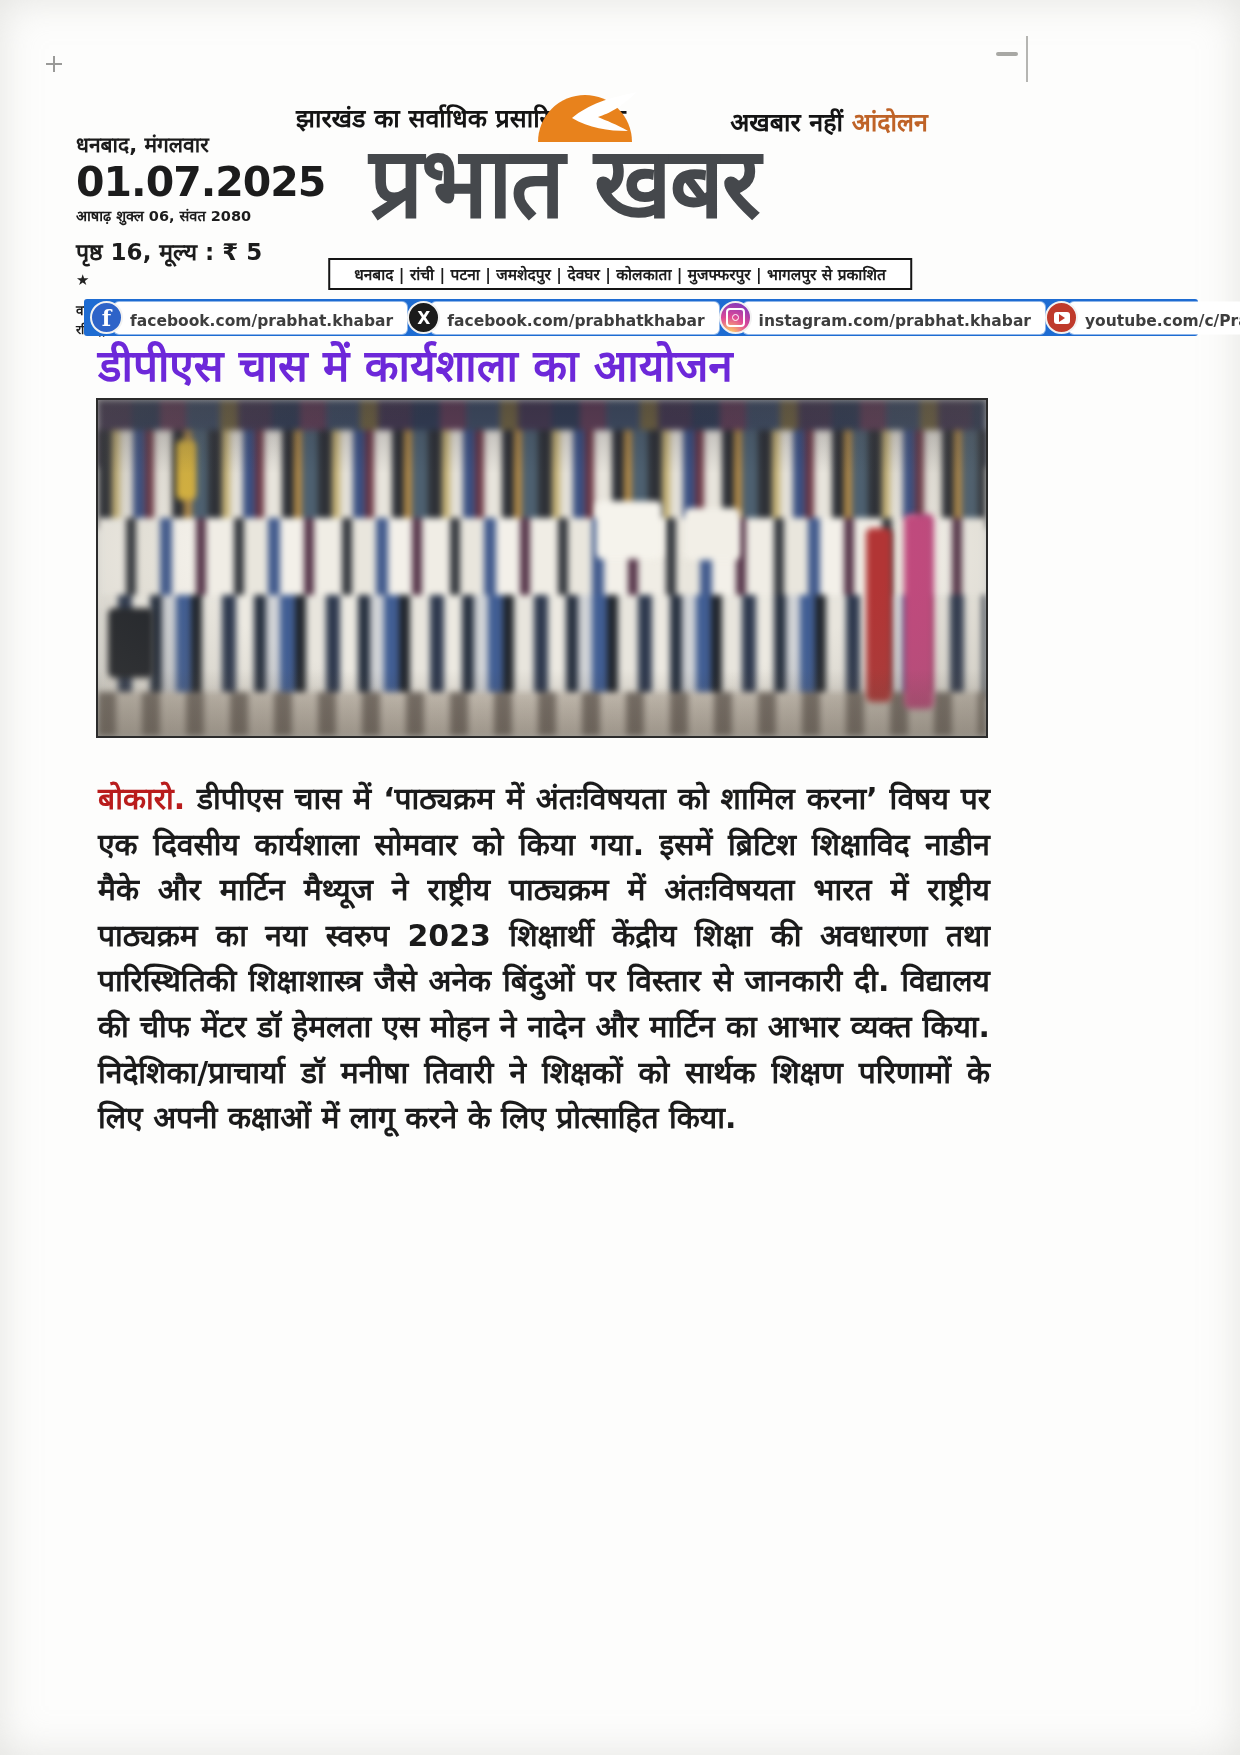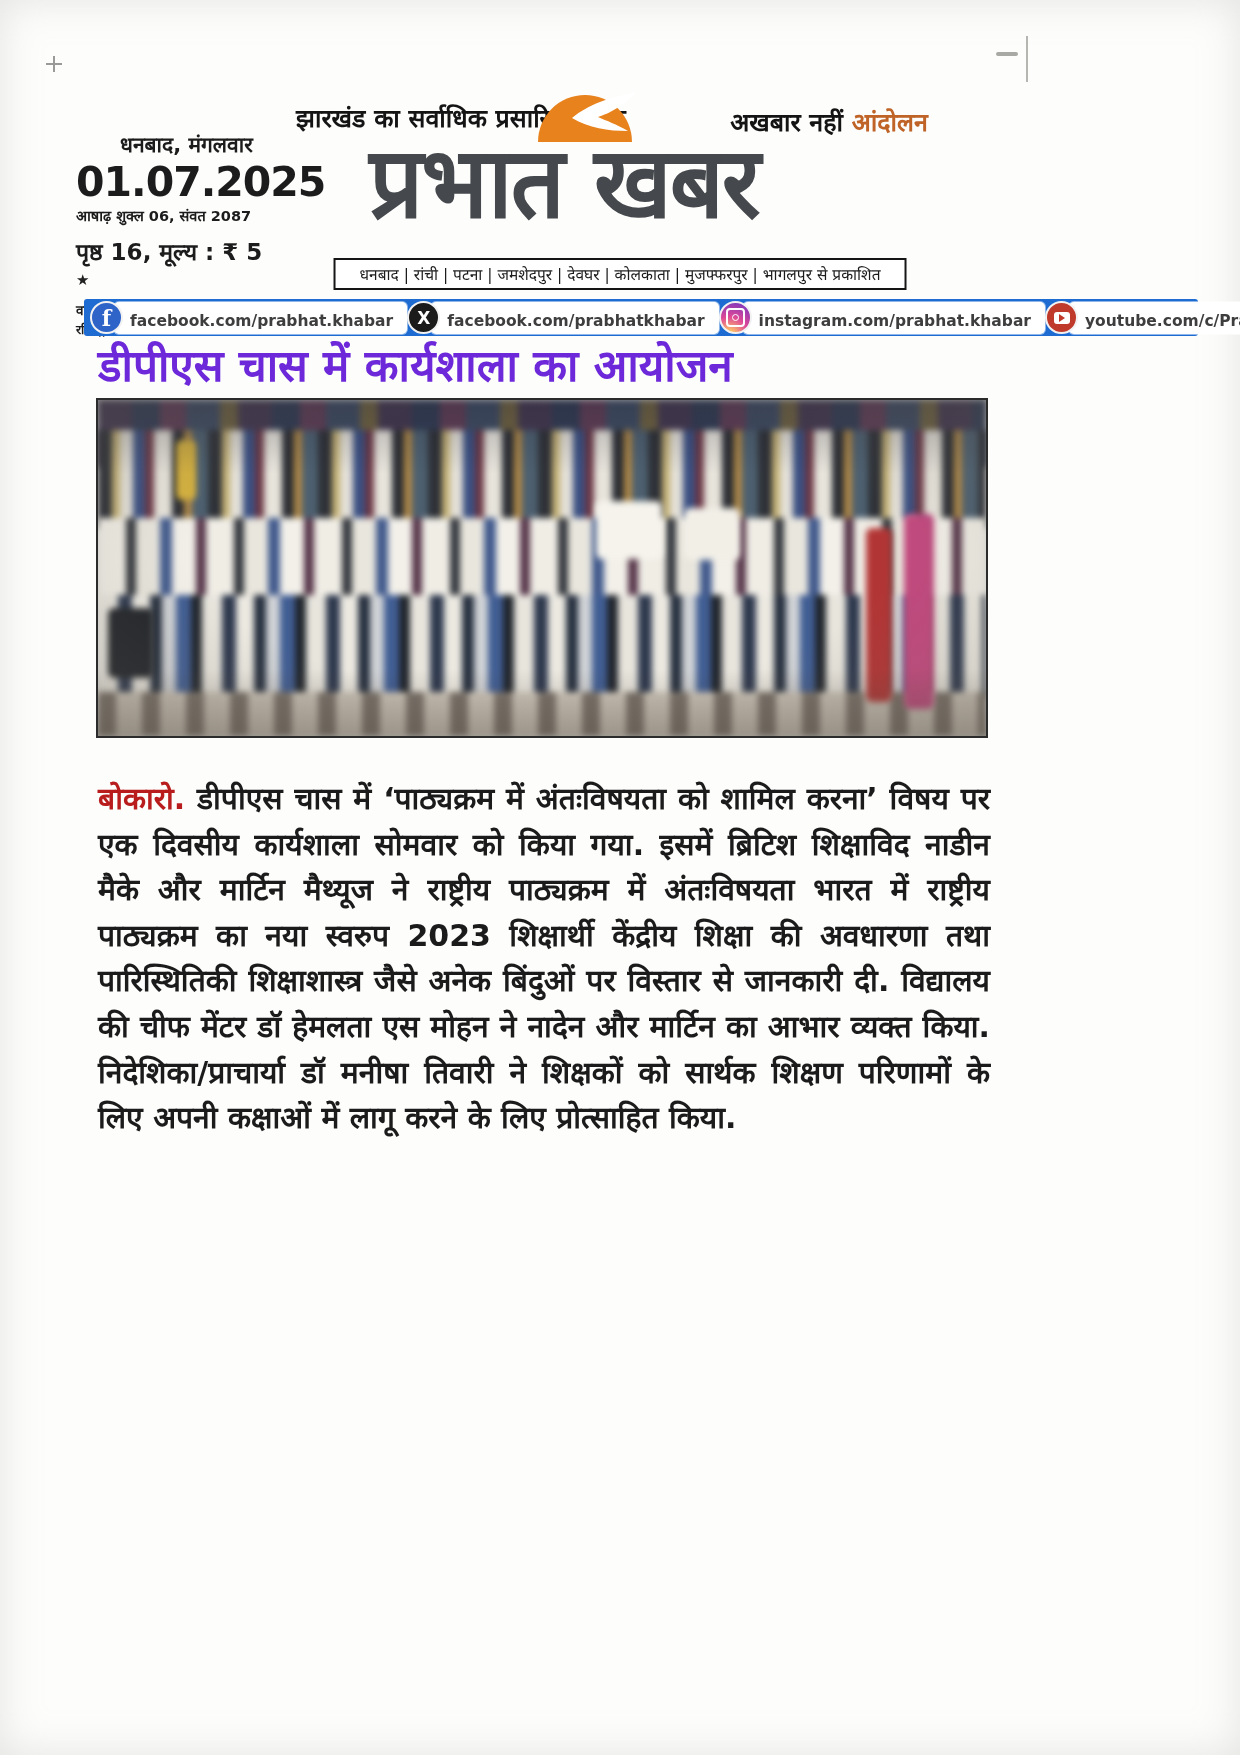--- a/index.html
+++ b/index.html
@@ -12,41 +12,41 @@
   
   .plus-mark{position:absolute;left:46px;top:56px;width:16px;height:16px;}
   .plus-mark:before,.plus-mark:after{content:"";position:absolute;background:#9a9a98;}
   .plus-mark:before{left:0;top:7px;width:16px;height:2px;}
   .plus-mark:after{left:7px;top:0;width:2px;height:16px;}
   .vline-mark{position:absolute;left:1026px;top:36px;width:2px;height:46px;background:#b5b5b2;}
   .smudge-mark{position:absolute;left:996px;top:52px;width:22px;height:4px;background:#a8a8a4;border-radius:2px;}
 
   
   .mast-left{position:absolute;left:76px;top:130px;width:210px;}
-  .mast-city{font-size:21px;font-weight:800;margin-left:44px;}
+  .mast-city{font-size:21px;font-weight:800;}
   .mast-date{font-size:41px;font-weight:900;letter-spacing:-1px;line-height:1.0;margin-top:4px;}
   .mast-hindu{font-size:14.5px;font-weight:700;margin-top:2px;}
   .mast-price{font-size:23px;font-weight:800;margin-top:10px;}
   .mast-star{font-size:15px;margin-top:4px;color:#222;}
   .mast-vol{font-size:13.5px;font-weight:800;margin-top:12px;}
   .mast-reg{font-size:12.5px;font-weight:800;margin-top:2px;}
 
   .tagline{position:absolute;left:296px;top:100px;font-size:25px;font-weight:800;color:#141414;}
   .sun-logo{position:absolute;left:534px;top:86px;width:106px;height:60px;}
   .slogan{position:absolute;left:690px;top:104px;width:278px;font-size:25px;font-weight:800;text-align:center;color:#141414;white-space:nowrap;}
   .slogan .hl{color:#bf6327;}
 
   .paper-logo{
     position:absolute;left:290px;top:122px;width:548px;text-align:center;
     font-size:95px;font-weight:900;color:#45484c;line-height:1.3;
     letter-spacing:-2px;white-space:nowrap;transform:scaleY(1.04);
   }
   .cities-box{
     position:absolute;left:50%;transform:translateX(-50%);top:258px;
-    border:2px solid #151515;padding:3px 24px;font-size:15.5px;font-weight:400;
+    border:2px solid #151515;padding:3px 24px;font-size:15.5px;font-weight:700;
     white-space:nowrap;background:#fff;
   }
 
   
   .social-bar{
     position:absolute;left:84px;top:299px;width:1114px;height:37px;
     background:#1e6cd2;border-radius:3px;display:flex;align-items:center;
     justify-content:space-around;padding:0 6px;box-sizing:border-box;
   }
   .social-item{display:flex;align-items:center;}
@@ -109,21 +109,21 @@
 
 <div class="page">
 
   <div class="plus-mark"></div>
   <div class="vline-mark"></div>
   <div class="smudge-mark"></div>
 
   <div class="mast-left">
     <div class="mast-city">धनबाद, मंगलवार</div>
     <div class="mast-date">01.07.2025</div>
-    <div class="mast-hindu">आषाढ़ शुक्ल 06, संवत 2087</div>
+    <div class="mast-hindu">आषाढ़ शुक्ल 06, संवत 2080</div>
     <div class="mast-price">पृष्ठ 16, मूल्य : ₹ 5</div>
     <div class="mast-star">★</div>
     <div class="mast-vol">वर्ष : 27, अंक : 178</div>
     <div class="mast-reg">रजिस्ट्रेशन : आर एन 72065/99</div>
   </div>
 
   <div class="tagline">झारखंड का सर्वाधिक प्रसारित दैनिक</div>
 
   <div class="sun-logo">
     <svg width="106" height="60" viewBox="0 0 106 60">

